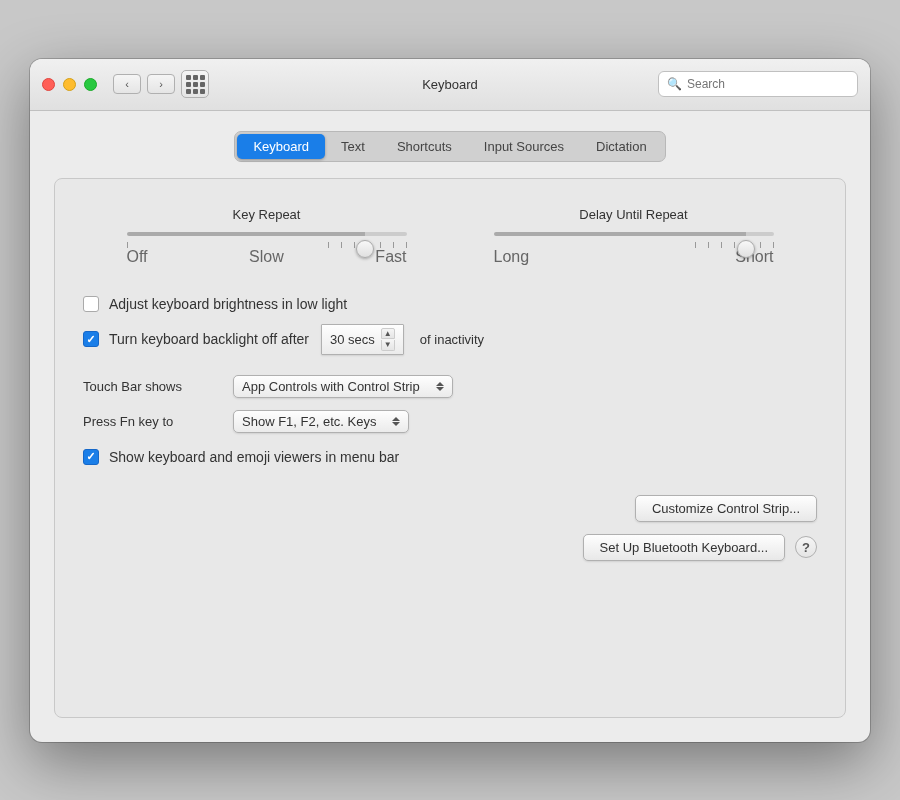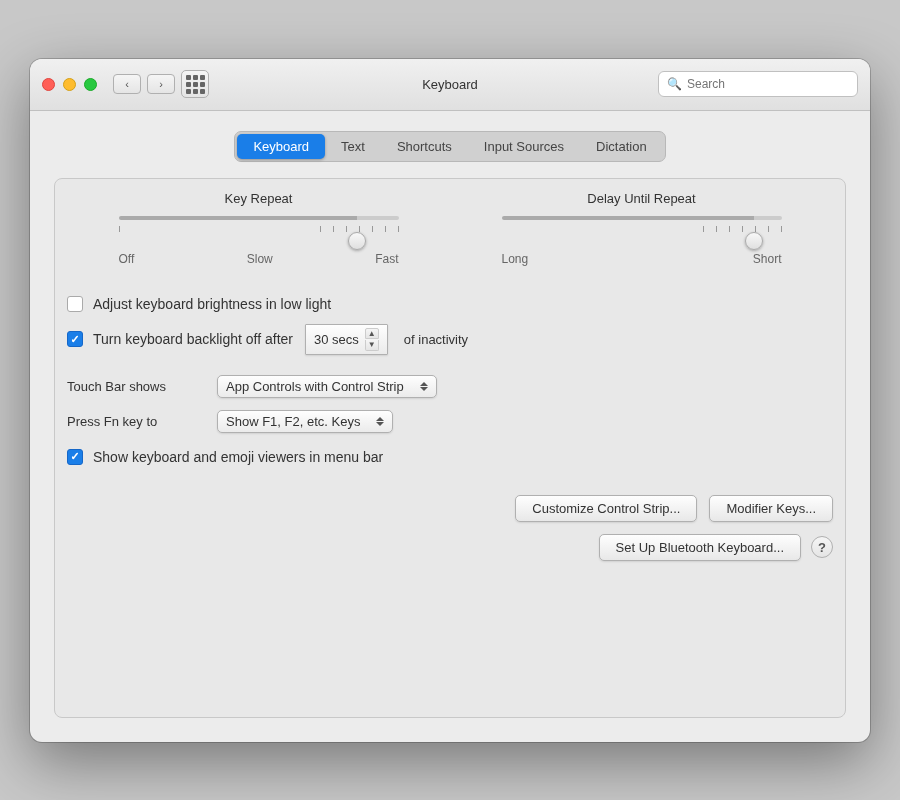--- a/index.html
+++ b/index.html
@@ -164,21 +164,21 @@
       background: #1a7ee8;
       color: #fff;
       box-shadow: 0 1px 3px rgba(0,0,0,0.3);
     }
 
     
     .panel {
       background: #e8e8e8;
       border-radius: 8px;
       border: 1px solid #c8c8c8;
-      padding: 12px;
+      padding: 28px;
       min-height: 540px;
     }
 
     
     .sliders-row {
       display: flex;
       justify-content: space-around;
       margin-bottom: 30px;
     }
 
@@ -231,23 +231,23 @@
       cursor: pointer;
     }
 
     .slider-thumb-key { left: calc(85% - 9px); }
     .slider-thumb-delay { left: calc(90% - 9px); }
 
     .slider-end-labels {
       display: flex;
       justify-content: space-between;
       width: 100%;
-      font-size: 12px;
+      font-size: 16px;
       color: #666;
-      margin-top: 20px;
+      margin-top: 0;
     }
 
     .slider-wrapper {
       position: relative;
       width: 100%;
     }
 
     
     .checkbox-row {
       display: flex;
@@ -581,21 +581,20 @@
       </div>
 
       <div class="checkbox-row" style="margin-top: 16px;">
         <div class="checkbox checked"></div>
         <span class="checkbox-label">Show keyboard and emoji viewers in menu bar</span>
       </div>
 
       <div class="bottom-area">
         <div class="bottom-row1">
           <button class="mac-button">Customize Control Strip...</button>
-          <button class="mac-button">Modifier Keys...</button>
         </div>
         <div class="bottom-row2">
           <button class="mac-button">Set Up Bluetooth Keyboard...</button>
           <div class="help-btn">?</div>
         </div>
       </div>
     </div>
   </div>
 </div>
 

